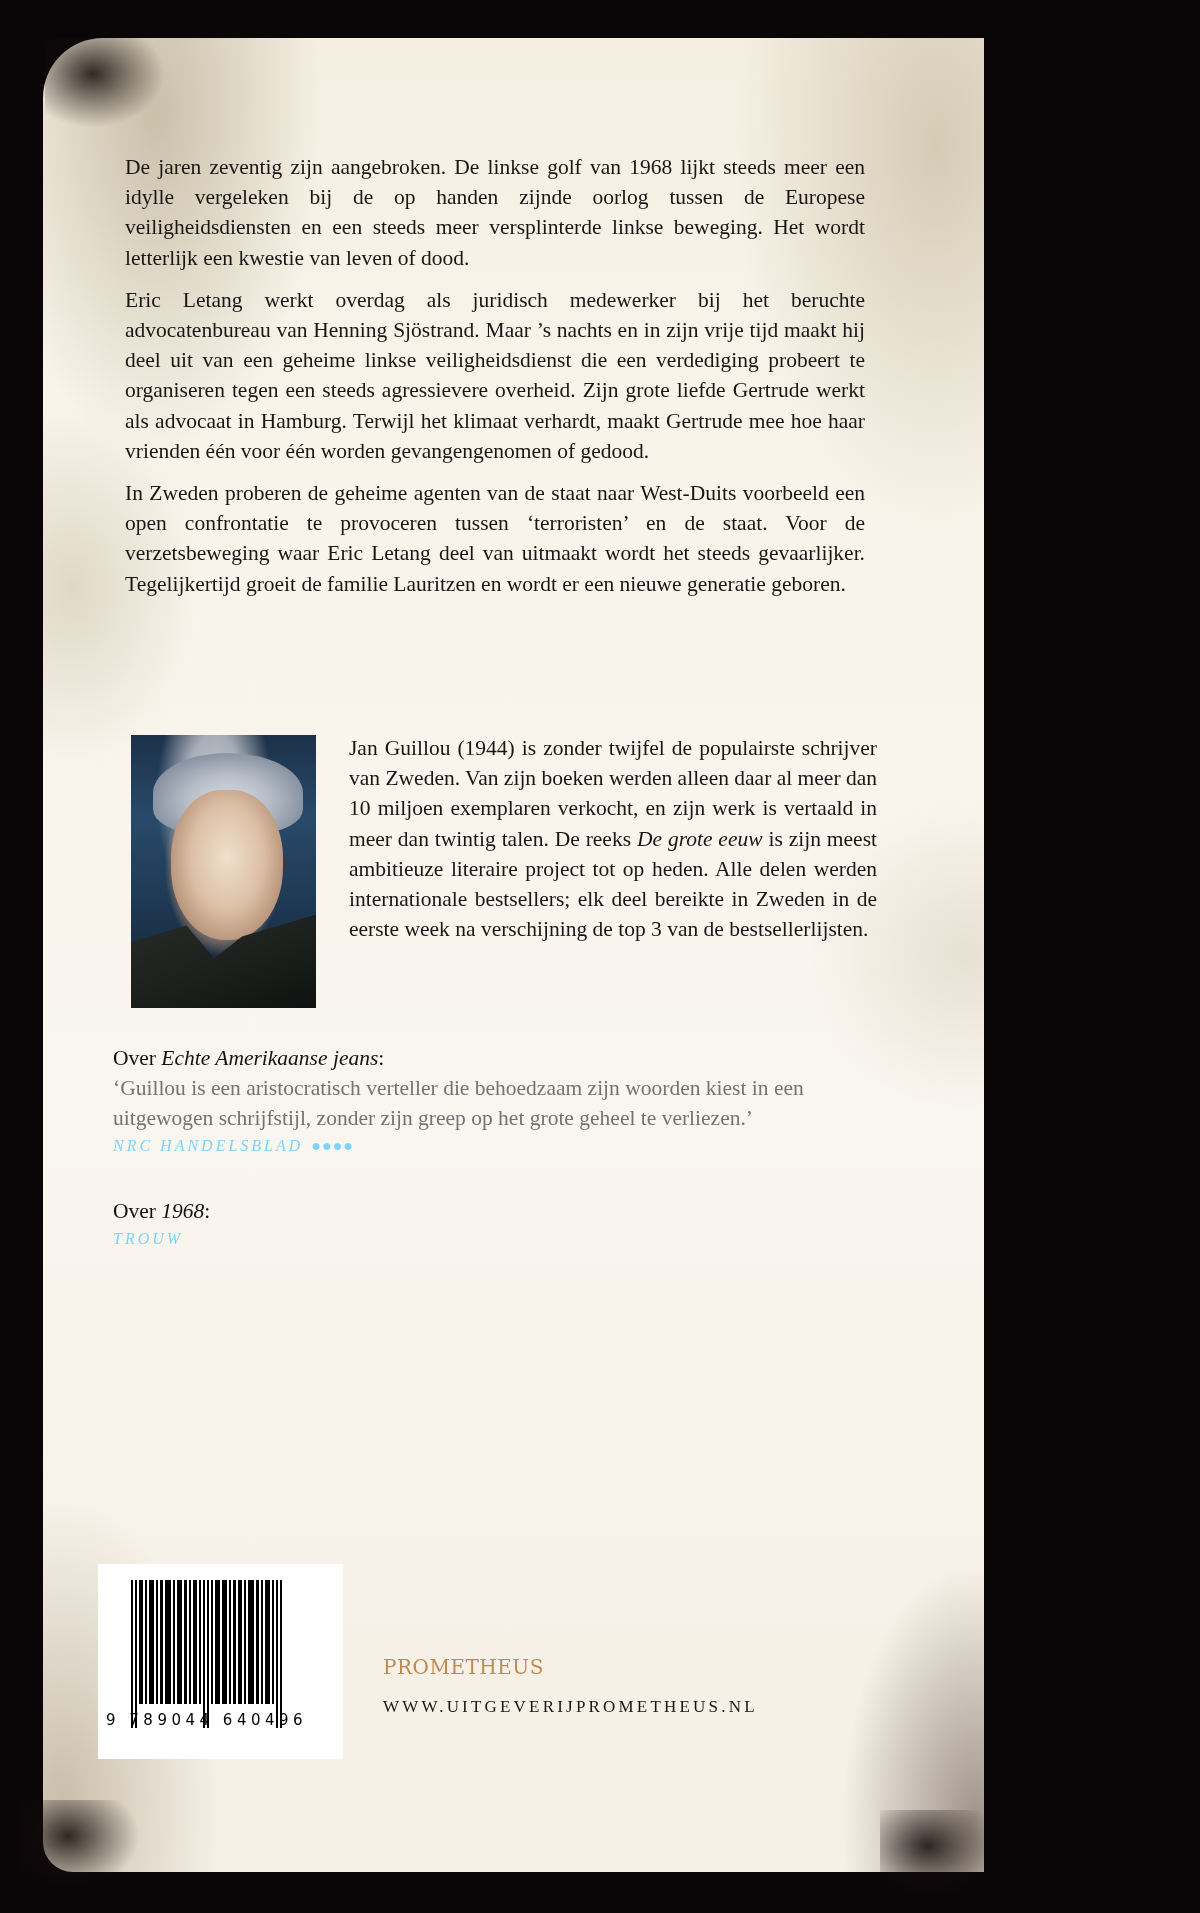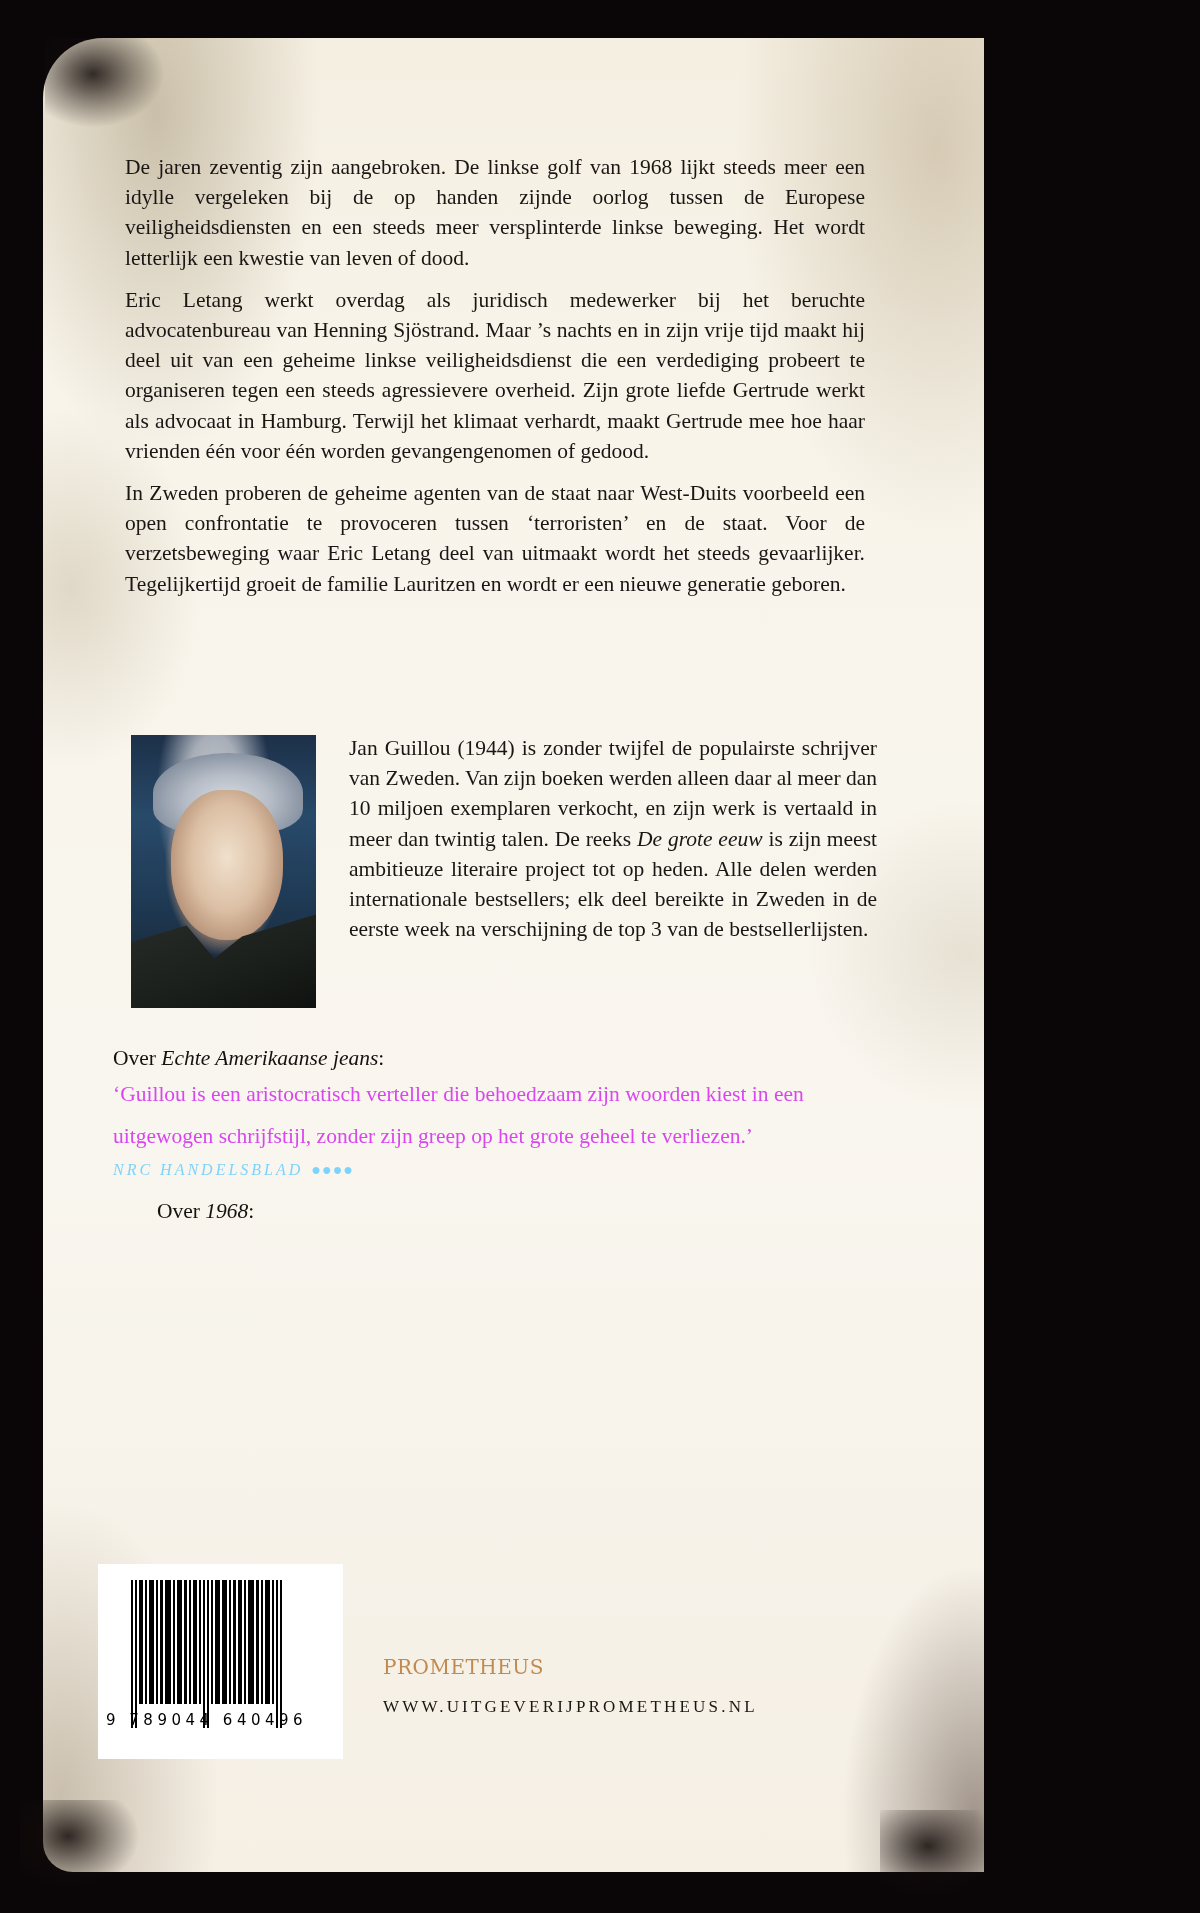--- a/index.html
+++ b/index.html
@@ -54,21 +54,21 @@
   }
   .author-bio {
     position: absolute; left: 349px; top: 733px; width: 528px;
     font-family: "Liberation Serif", "DejaVu Serif", serif;
     font-size: 21.5px; line-height: 30.2px; color: #1a1614; text-align: justify;
   }
   .author-bio em { font-style: italic; }
   .review { position: absolute; left: 113px; width: 764px; font-family: "Liberation Serif", "DejaVu Serif", serif; }
   .review .over { font-size: 21.5px; line-height: 30px; color: #141110; }
   .review .over em { font-style: italic; }
-  .review .quote { font-size: 21.5px; line-height: 42px; color: #d946ef; }
+  .review .quote { font-size: 21.5px; line-height: 30px; color: #737373; }
   .review .source { font-size: 16px; letter-spacing: 3px; font-style: italic; color: #7dd3fc; margin-top: 4px; }
   .review .rating { font-style: normal; letter-spacing: 1px; margin-left: 8px; }
   .barcode-box {
     position: absolute; left: 98px; top: 1540px; width: 245px; height: 195px;
     background: #ffffff;
     margin-top: 24px;
   }
   .barcode-bars {
     position: absolute; left: 33px; top: 16px; width: 205px; height: 140px;
     display: flex; align-items: flex-start;
@@ -111,22 +111,23 @@
   </div>
 
   <div class="author-bio"><span>Jan Guillou (1944) is zonder twijfel de populairste schrijver van Zweden. Van zijn boeken werden alleen daar al meer dan 10 miljoen exemplaren verkocht, en zijn werk is vertaald in meer dan twintig talen. De reeks </span><em>De grote eeuw</em><span> is zijn meest ambitieuze literaire project tot op heden. Alle delen werden internationale bestsellers; elk deel bereikte in Zweden in de eerste week na verschijning de top 3 van de bestsellerlijsten.</span></div>
 
   <div class="review" style="top:1043px;">
     <div class="over"><span>Over </span><em>Echte Amerikaanse jeans</em><span>:</span></div>
     <div class="quote">‘Guillou is een aristocratisch verteller die behoedzaam zijn woorden kiest in een uitgewogen schrijfstijl, zonder zijn greep op het grote geheel te verliezen.’</div>
     <div class="source"><span>NRC HANDELSBLAD</span><span class="rating">●●●●</span></div>
   </div>
 
-  <div class="review" style="top:1196px;margin-left:44px;">
+  <div class="review" style="top:1196px;">
     <div class="over"><span>Over </span><em>1968</em><span>:</span></div>
+    <div class="source"><span>TROUW</span></div>
   </div>
 
   <div class="barcode-box">
     <div class="barcode-bars">
       <span class="tall" style="width:2px"></span>
         <span class="tall" style="width:2px"></span>
       <span style="width:4px"></span>
         <span style="width:2px"></span>
         <span style="width:5px"></span>
         <span style="width:2px"></span>

